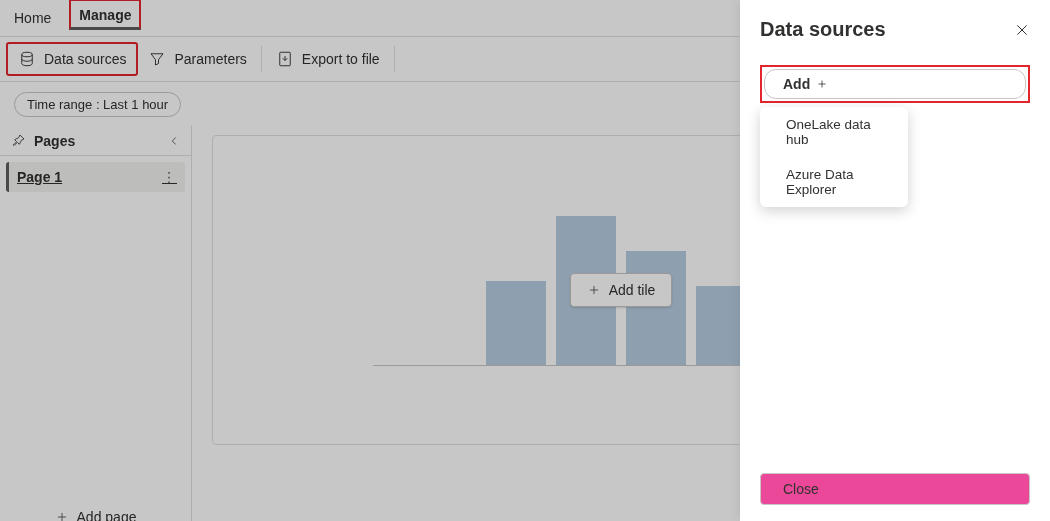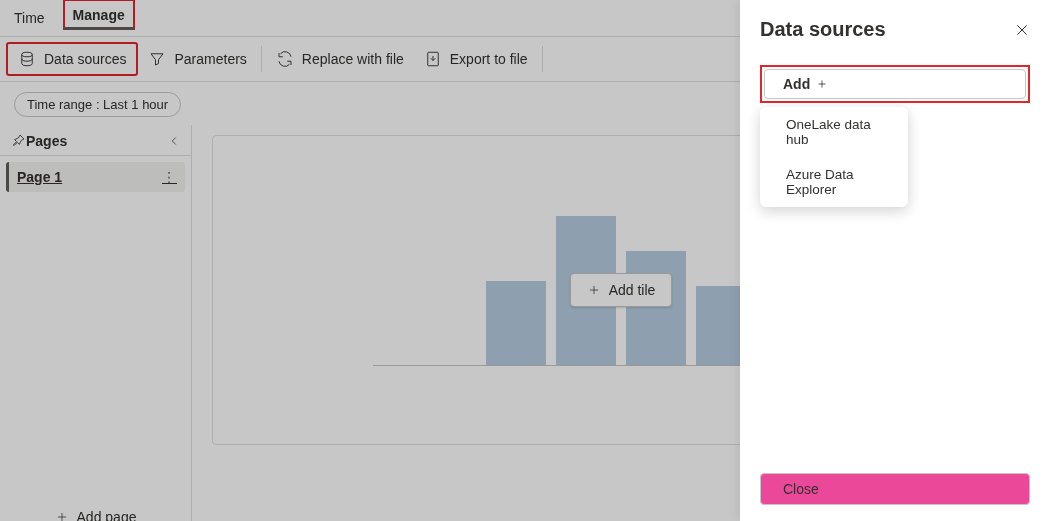--- a/index.html
+++ b/index.html
@@ -19,21 +19,21 @@
   .cmd-sep { width: 1px; height: 26px; background: #e1dfdd; margin: 0 4px; }
   .icon { width: 18px; height: 18px; stroke: #3b3a39; fill: none; stroke-width: 1.3; }
 
   
   .chipbar { padding: 10px 14px 8px; }
   .chip { display: inline-flex; align-items: flex-start; border: 1px solid #c8c6c4; border-radius: 14px; padding: 4px 12px; font-size: 13px; background: #fff; }
 
   
   .workspace { display: flex; height: 410px; }
   .sidebar { width: 192px; border-right: 1px solid #e1dfdd; display: flex; flex-direction: column; }
-  .side-hdr { display: flex; align-items: center; padding: 8px 10px 6px; border-bottom: 1px solid #e1dfdd; }
+  .side-hdr { display: flex; align-items: center; gap: 8px; padding: 8px 10px 6px; border-bottom: 1px solid #e1dfdd; }
   .side-hdr .ttl { font-weight: 600; flex: 1; }
   .side-hdr .chev { width: 14px; height: 14px; }
   .page-list { padding: 6px 6px; flex: 1; }
   .page-item { display: flex; background: #f3f2f1; border-left: 3px solid #605e5c; padding: 7px 8px; border-radius: 3px; text-decoration: underline; }
   .page-item .lbl { font-weight: 600; flex: 1; }
   .dots { color: #605e5c; letter-spacing: 1px; font-size: 14px; }
   .addpage { display: flex; align-items: center; justify-content: center; gap: 8px; padding: 10px; color: #323130; cursor: pointer; }
 
   .canvas-wrap { flex: 1; padding: 10px 20px 20px 20px; }
   .canvas { width: 100%; height: 310px; border: 1px solid #e1dfdd; background: #fff; position: relative; display: flex; align-items: center; justify-content: center; border-radius: 4px; }
@@ -41,61 +41,54 @@
   .bar { width: 60px; background: #b6cde2; }
   .addtile-btn { position: relative; display: flex; align-items: center; gap: 8px; background: #fff; border: 1px solid #c8c6c4; border-radius: 4px; padding: 8px 16px; font-size: 14px; box-shadow: 0 1px 2px rgba(0,0,0,0.15); cursor: pointer; }
   .baseline { position: absolute; height: 1px; background: #c8c6c4; bottom: 78px; left: 160px; right: 160px; }
 
   
   .pane { position: absolute; top: 0; right: 0; bottom: 0; width: 310px; background: #fff; z-index: 10; display: flex; flex-direction: column; padding: 18px 20px 16px 20px; box-shadow: -2px 0 10px rgba(0,0,0,0.08); }
   .pane-hdr { display: flex; align-items: center; }
   .pane-title { font-size: 20px; font-weight: 600; flex: 1; }
   .close-x { width: 16px; height: 16px; cursor: pointer; }
   .add-wrap { margin-top: 24px; display: inline-block; border: 2.5px solid #E3262E; padding: 2px; }
-  .add-btn { display: flex; align-items: center; gap: 6px; border: 1px solid #c8c6c4; border-radius: 4px; padding: 6px 18px; font-weight: 600; cursor: pointer; background: #fff; }
+  .add-btn { display: flex; align-items: center; gap: 6px; border: 1px solid #c8c6c4; border-radius: 12px; padding: 6px 18px; font-weight: 600; cursor: pointer; background: #fff; }
   .menu { margin-top: 4px; border-radius: 6px; background: #fff; box-shadow: 0 4px 14px rgba(0,0,0,0.18); width: 148px; overflow: hidden; }
   .menu-item { padding: 10px 26px; font-size: 13.5px; cursor: pointer; }
   .pane-footer { margin-top: auto; }
   .close-btn { border: 1px solid #c8c6c4; border-radius: 4px; padding: 7px 22px; background: #ec4899; cursor: pointer; }
 </style>
 </head>
 <body>
 
 <div class="app">
 
   <div class="overlay"></div>
 
   <div class="tabrow">
-    <div class="tab">Time</div>
+    <div class="tab">Home</div>
     <div class="tab selected red-box" style="padding-left:8px;padding-right:8px">Manage</div>
   </div>
 
   <div class="cmdbar">
     <div class="cmd-item red-box">
       <svg class="icon" viewBox="0 0 24 24">
           <ellipse cx="12" cy="6" rx="7" ry="3"></ellipse>
           <path d="M5 6v12c0 1.7 3.1 3 7 3s7-1.3 7-3V6"></path>
           <path d="M5 12c0 1.7 3.1 3 7 3s7-1.3 7-3"></path>
         </svg>
       <span>Data sources</span>
     </div>
     <div class="cmd-item">
       <svg class="icon" viewBox="0 0 24 24">
           <path d="M4 5h16l-6 8v5l-4 2v-7z"></path>
         </svg>
       <span>Parameters</span>
     </div>
     <div class="cmd-sep"></div>
-    <div class="cmd-item">
-      <svg class="icon" viewBox="0 0 24 24">
-          <path d="M20 9a8 8 0 0 0-14-4M4 15a8 8 0 0 0 14 4"></path>
-          <path d="M4 4v5h5M20 20v-5h-5"></path>
-        </svg>
-      <span>Replace with file</span>
-    </div>
     <div class="cmd-item">
       <svg class="icon" viewBox="0 0 24 24">
           <rect x="5" y="3" width="14" height="18" rx="1"></rect>
           <path d="M12 8v6m0 0 3-3m-3 3-3-3"></path>
         </svg>
       <span>Export to file</span>
     </div>
     <div class="cmd-sep"></div>
   </div>
 

